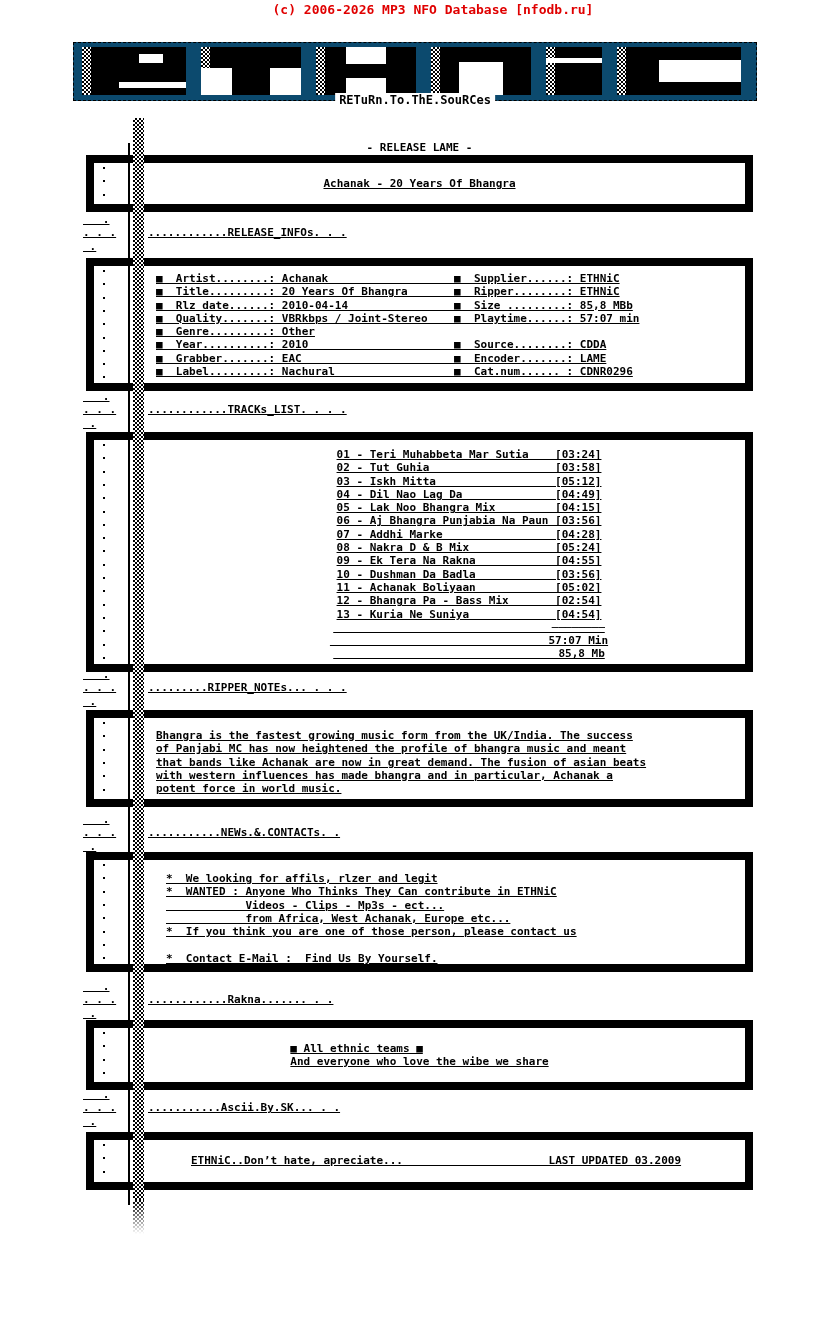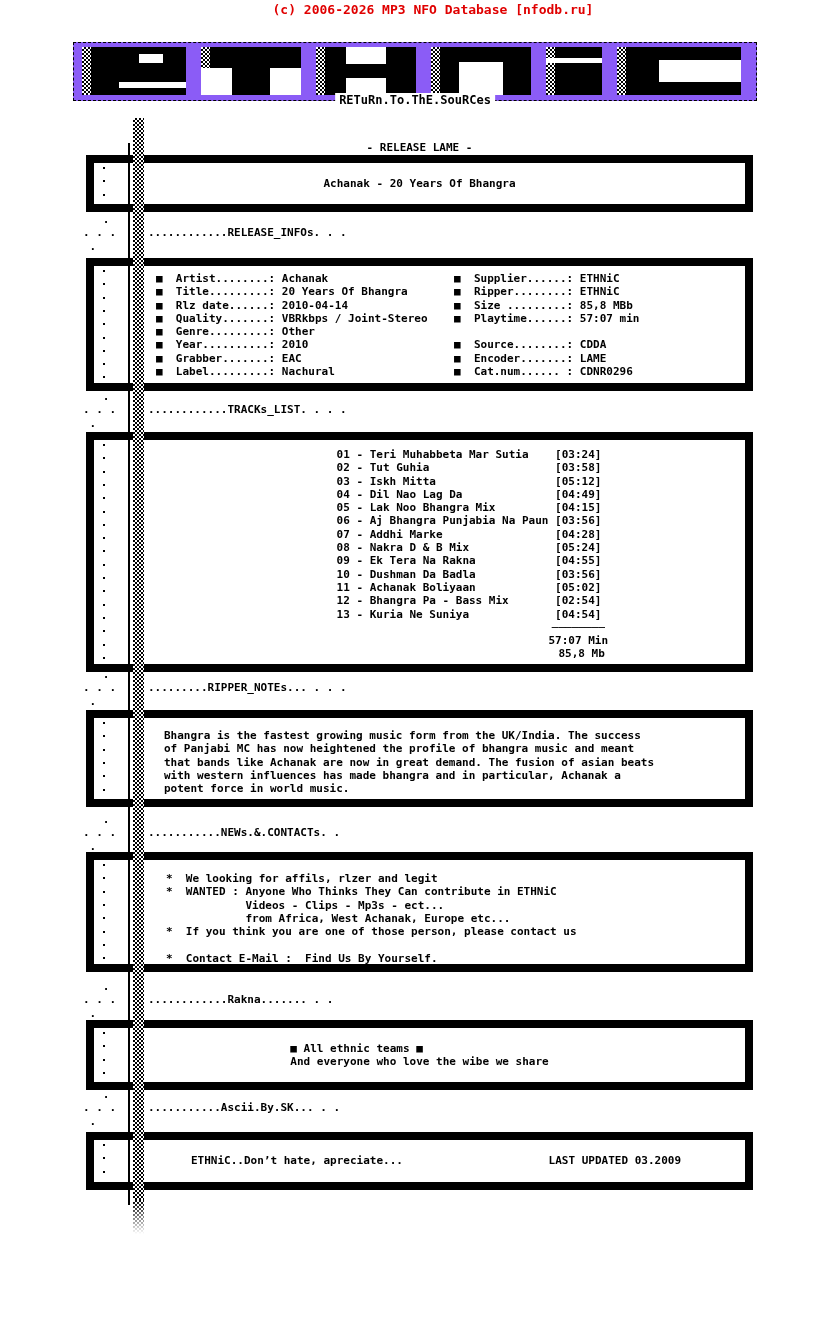--- a/index.html
+++ b/index.html
@@ -1,26 +1,26 @@
 <!DOCTYPE html>
 <html><head>
 <meta charset="utf-8">
 <style>
   html,body{margin:0;padding:0;background:#fff;}
   .page{position:relative;width:824px;height:1332px;background:#fff;overflow:hidden;
         font-family:"DejaVu Sans Mono",monospace;color:#000;margin-left:21px;}
-  pre{margin:0;font:bold 11px/13.3px "DejaVu Sans Mono",monospace;color:#000;white-space:pre;}
+  pre{margin:0;font:bold 11px/13.3px "DejaVu Sans Mono",monospace;color:#000;white-space:pre;text-decoration:underline;}
 
   
   .redline{position:absolute;top:2px;left:0;width:100%;text-align:center;
            font:bold 13px/16px "DejaVu Sans Mono",monospace;color:#e00000;}
 
   
   .logobox{position:absolute;left:52px;top:42px;width:684px;height:59px;
-           border:1px dashed #000;box-sizing:border-box;background:#8b5cf6;}
+           border:1px dashed #000;box-sizing:border-box;background:#0c4a6e;}
   .letters{display:flex;gap:15px;padding:4px 0 0 8px;height:48px;align-items:stretch;}
   .L{position:relative;background:#000;height:48px;}
   .L i,.L b{display:block;position:absolute;}
   .dz{left:0;top:0;bottom:0;width:9px;background-color:#fff;
       background-image:linear-gradient(45deg,#000 25%,transparent 25%,transparent 75%,#000 75%),
                        linear-gradient(45deg,#000 25%,transparent 25%,transparent 75%,#000 75%);
       background-position:0 0,2px 2px;background-size:4px 4px;}
   .L b{background:#fff;}
   .Le{width:104px;} .Le .c1{left:55%;top:14%;width:23%;height:20%;} .Le .c2{left:36%;top:72%;width:64%;height:14%;}
   .Lt{width:100px;} .Lt .c1{left:0;top:44%;width:31%;height:56%;} .Lt .c2{right:0;top:44%;width:31%;height:56%;}
@@ -156,21 +156,21 @@
                                   85,8 Mb</pre>
   </div>
 
   <div class="shead" style="top:668px;">
     <pre class="cluster">   .
 . . .
  .</pre>
     <pre class="stext">.........RIPPER_NOTEs... . . .</pre>
   </div>
 
-  <div class="box" style="top:710px;height:97px;padding-left:8px;">
+  <div class="box" style="top:710px;height:97px;">
     <i class="dotcol"></i>
     <pre style="padding:11px 0 0 62px;">Bhangra is the fastest growing music form from the UK/India. The success
 of Panjabi MC has now heightened the profile of bhangra music and meant
 that bands like Achanak are now in great demand. The fusion of asian beats
 with western influences has made bhangra and in particular, Achanak a
 potent force in world music.</pre>
   </div>
 
   <div class="shead" style="top:813px;">
     <pre class="cluster">   .

